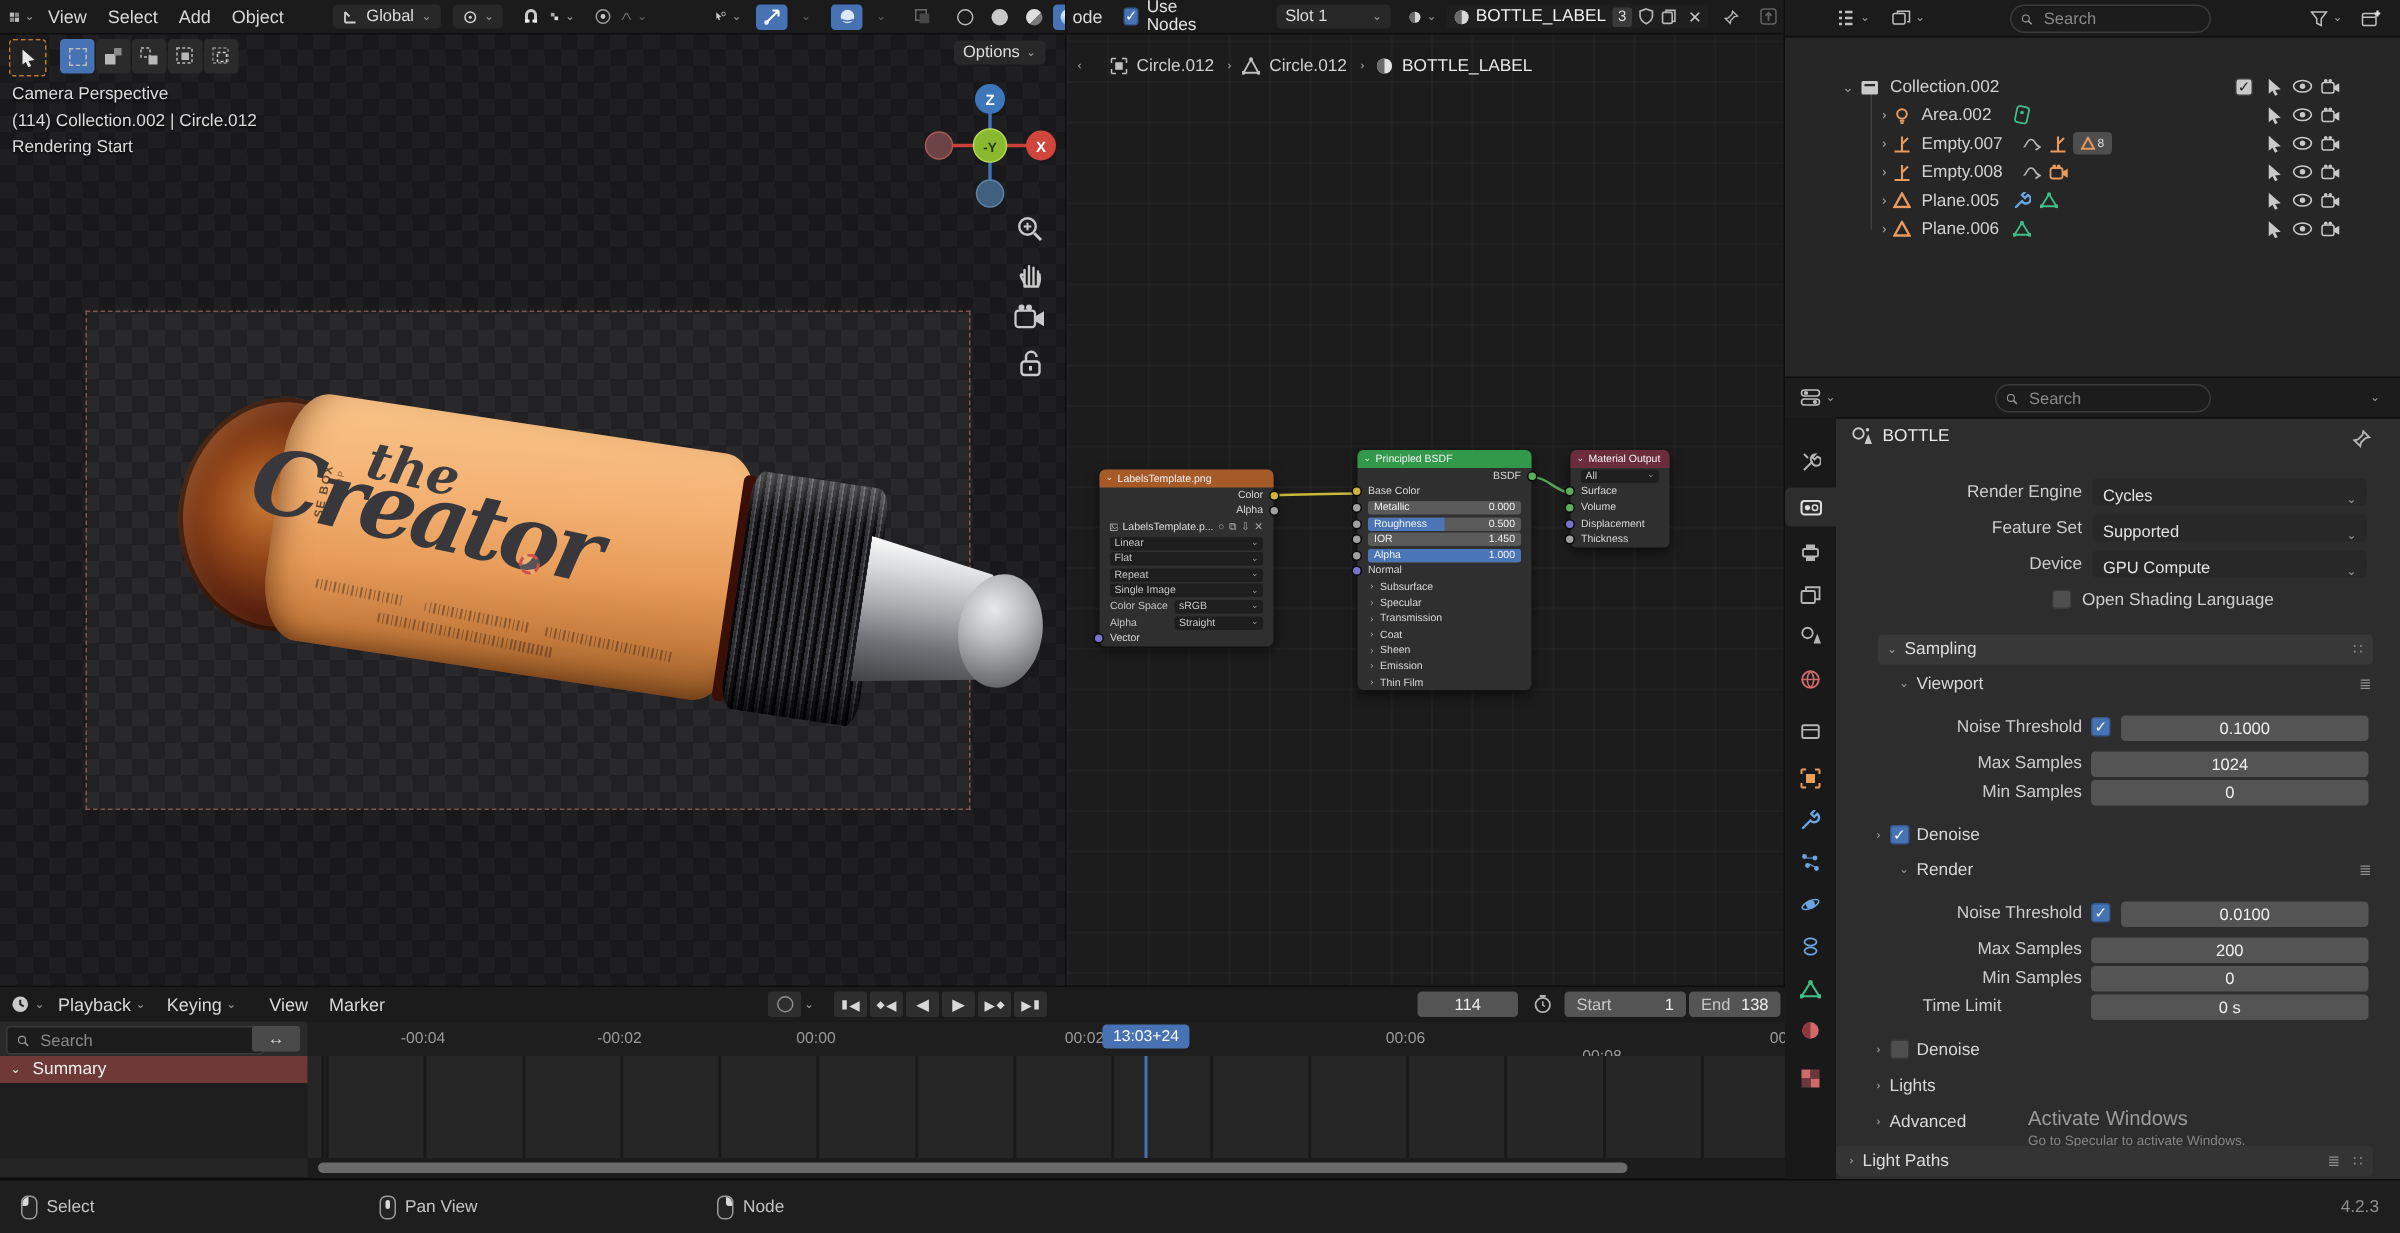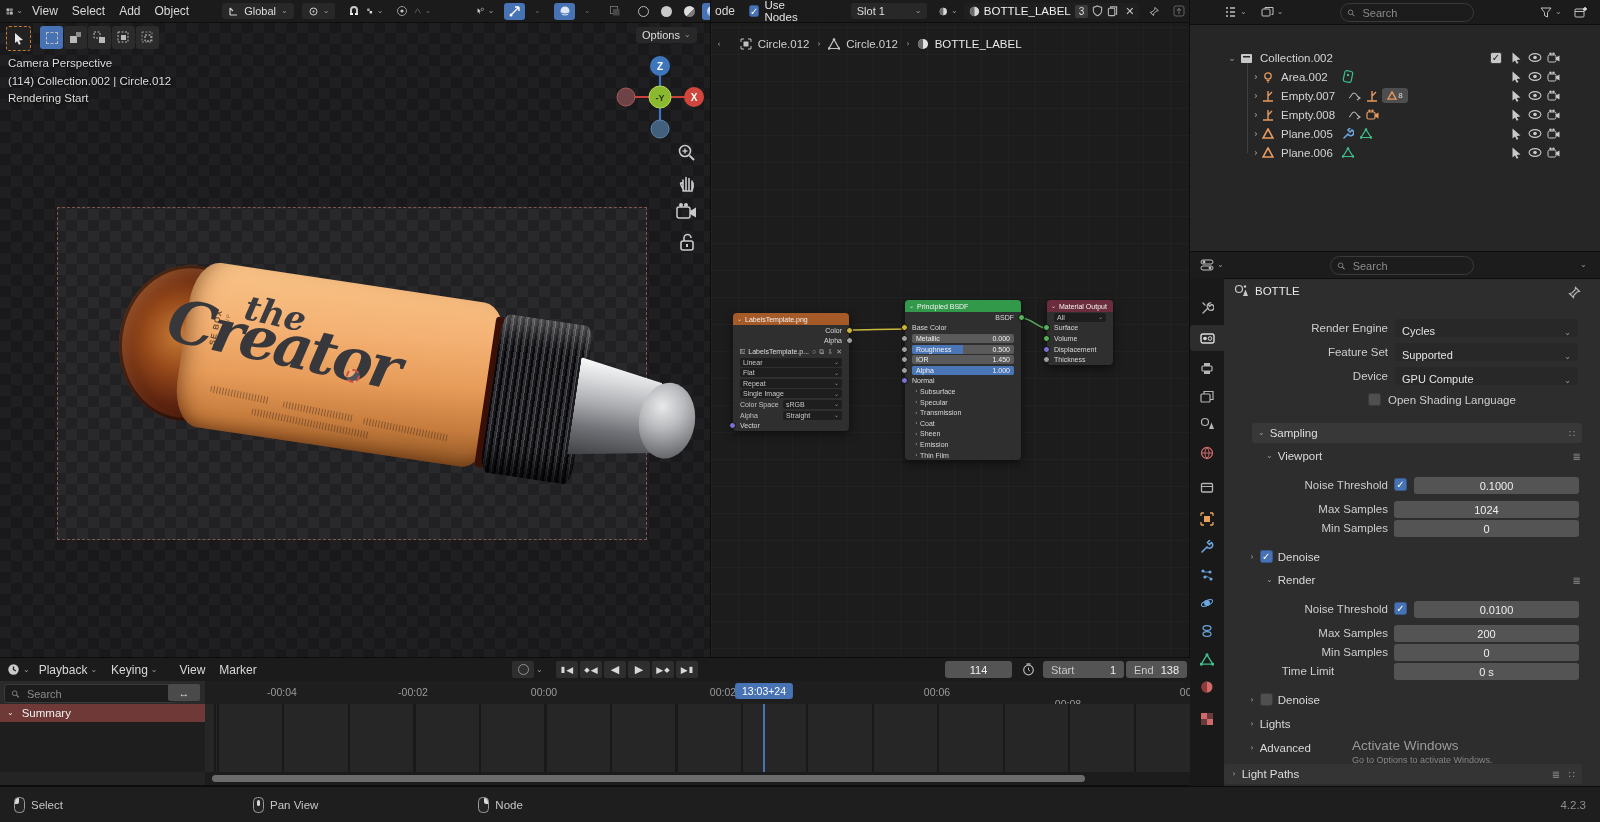--- a/index.html
+++ b/index.html
@@ -1003,21 +1003,21 @@
     </div>
     <div class="sub" style="left:58px;top:466px;">
       <span class="chevd" style="transform:rotate(-90deg);">⌄</span>
       <span>Lights</span>
     </div>
     <div class="sub" style="left:58px;top:490px;">
       <span class="chevd" style="transform:rotate(-90deg);">⌄</span>
       <span>Advanced</span>
     </div>
     <div class="p nw" style="left:162px;top:486px;font-size:13.5px;color:#9b9b9b;">Activate Windows</div>
-    <div class="p nw" style="left:162px;top:503px;font-size:9px;color:#878787;">Go to Options to activate Windows.</div>
+    <div class="p nw" style="left:162px;top:503px;font-size:9px;color:#878787;">Go to Specular to activate Windows.</div>
     <div class="sect" style="left:34px;top:512px;width:358px;background:#343434;">
       <span class="chevd" style="transform:rotate(-90deg);">⌄</span>
       <span>Light Paths</span>
       <span class="hicon">≣&nbsp;&nbsp;∷</span>
     </div>
   </div>
 
   <div id="tl" class="p">
     <div id="tl-hdr" class="p f">
       <div class="ibtn" style="margin-left:5px;">

